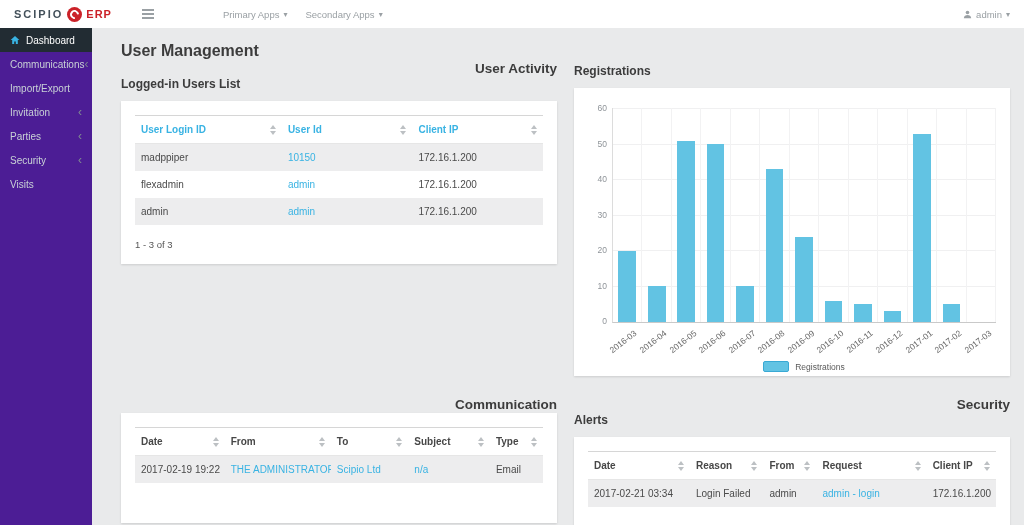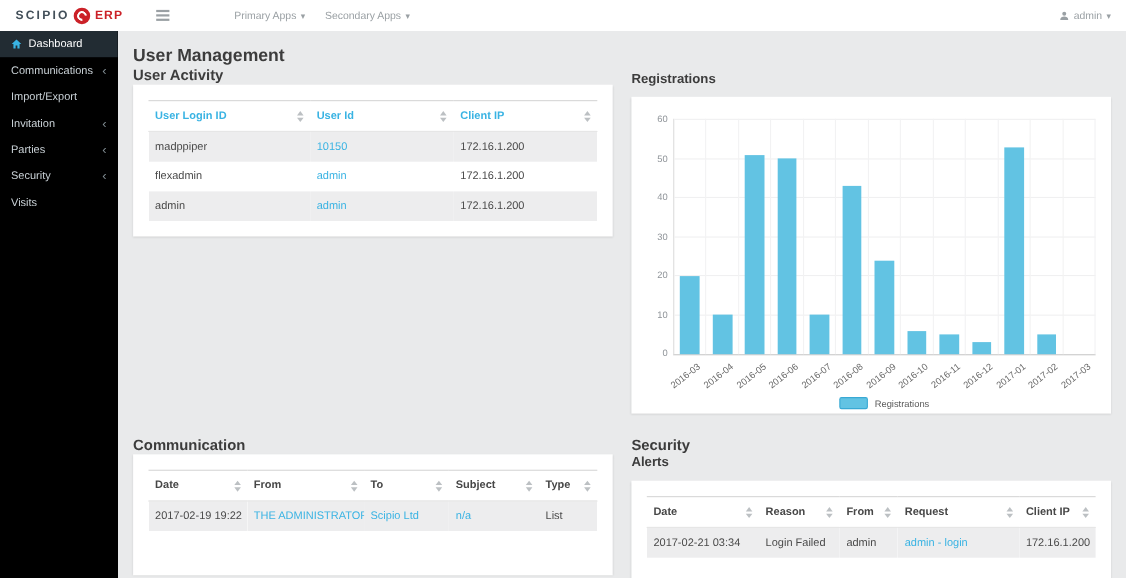--- a/index.html
+++ b/index.html
@@ -13,43 +13,43 @@
   .logo-scipio { font-size:11px; font-weight:bold; letter-spacing:2px; color:#43505a; }
   .logo-circle { width:15px; height:15px; border-radius:50%; background:#cb2128;
     position:relative; }
   .logo-circle .crescent { position:absolute; top:3px; left:3px; width:9px; height:9px;
     border:2px solid #fff; border-radius:50%; border-right-color:transparent;
     transform:rotate(40deg); }
   .logo-erp { font-size:11px; font-weight:bold; letter-spacing:1px; color:#cb2128; }
   .hamburger { margin-left:26px; display:flex; flex-direction:column; gap:2px;
     cursor:pointer; padding:4px; }
   .hamburger i { display:block; width:12px; height:2px; background:#9aa0a4; }
-  .nav-menu { display:flex; gap:18px; margin-left:8px;padding-left:47px; }
+  .nav-menu { display:flex; gap:18px; margin-left:18px;padding-left:47px; }
   .nav-link { font-size:9.5px; color:#9aa0a4; cursor:pointer; display:flex;
     align-items:center; gap:4px; }
   .caret { font-size:8px; color:#9aa0a4; }
   .nav-user { margin-left:auto; font-size:9.5px; color:#9aa0a4; display:flex;
     align-items:center; gap:4px; cursor:pointer; }
   .person-svg { width:9px; height:9px; fill:#9aa0a4; }
 
   
-  .sidebar { position:fixed; top:28px; left:0; bottom:0; width:107px; background:#000000; }
+  .sidebar { position:fixed; top:28px; left:0; bottom:0; width:92px; background:#4c1d95; }
   .side-item { height:24px; display:flex; align-items:center; padding:0 10px;
     font-size:10px; color:#c9d1d6; cursor:pointer; }
   .side-item.active { background:#222c33; color:#fff; }
   .side-item .side-icon { width:10px; height:10px; margin-right:6px; fill:#39b3e3; }
   .side-item .chev { margin-left:auto; color:#7f8b91; font-size:12px; line-height:10px; }
 
   
   .content { position:absolute; top:28px; left:107px; width:917px; padding:0 14px; }
   .row { display:flex; gap:17px; }
   .col { flex:1 1 0; min-width:0; }
   .page-title { font-size:16px; font-weight:bold; color:#3c3c3c; margin-top:13px;
     line-height:19px; }
-  .section-title { font-size:13.5px; font-weight:bold; color:#3c3c3c; line-height:17px; }
+  .section-title { font-size:13.5px; font-weight:bold; color:#3c3c3c; line-height:17px;text-align:right; }
   .widget-title { font-size:12px; font-weight:bold; color:#3c3c3c; line-height:15px;
     margin-bottom:9px; }
   .spacer-right { height:36px; }
   .card { background:#fff; box-shadow:0 1px 2px rgba(0,0,0,.12); padding:14px; }
   .row-bottom { margin-top:20px; }
   .row-bottom .section-title { margin-top:0; }
   .card-bottom { padding-bottom:40px; }
 
   
   table { width:100%; border-collapse:collapse; font-size:10px; table-layout:fixed; }
@@ -152,20 +152,21 @@
       <span>Visits</span>
     </div>
   </aside>
 
 <main class="content">
 
   <div class="row">
     <div class="col">
       <h1 class="page-title">User Management</h1>
       <h2 class="section-title">User Activity</h2>
+      <h3 class="widget-title">Logged-in Users List</h3>
       <div class="card">
         <div>
             <table class="blue-head">
               <colgroup>
                 <col style="width: 36%;">
                 <col style="width: 32%;">
                 <col style="width: 32%;">
               </colgroup>
               <thead>
                 <tr>
@@ -195,20 +196,21 @@
                   <td>172.16.1.200</td>
                 </tr>
                 <tr>
                   <td>admin</td>
                   <td><span class="lnk">admin</span></td>
                   <td>172.16.1.200</td>
                 </tr>
               </tbody>
             </table>
           </div>
+        <div class="pagination">1 - 3 of 3</div>
       </div>
     </div>
 
     <div class="col">
       <div class="spacer-right"></div>
       <h3 class="widget-title">Registrations</h3>
       <div class="card chart-card">
         <div class="plot" id="plot">
             <div class="ylab" style="bottom: 0px;">0</div>
             <div class="gridline" style="bottom: 35.5px;"></div>
@@ -350,21 +352,21 @@
                       <i class="dn"></i>
                     </span><span>Type</span></th>
                 </tr>
               </thead>
               <tbody>
                 <tr>
                   <td>2017-02-19 19:22</td>
                   <td><span class="lnk">THE ADMINISTRATOR</span></td>
                   <td><span class="lnk">Scipio Ltd</span></td>
                   <td><span class="lnk">n/a</span></td>
-                  <td>List</td>
+                  <td>Email</td>
                 </tr>
               </tbody>
             </table>
           </div>
       </div>
     </div>
 
     <div class="col">
       <h2 class="section-title">Security</h2>
       <h3 class="widget-title">Alerts</h3>

